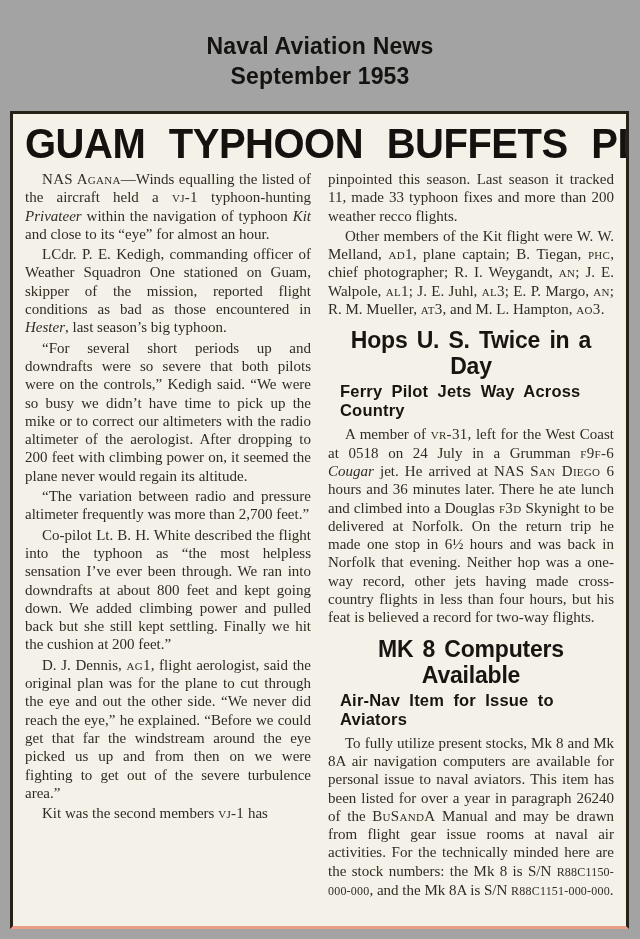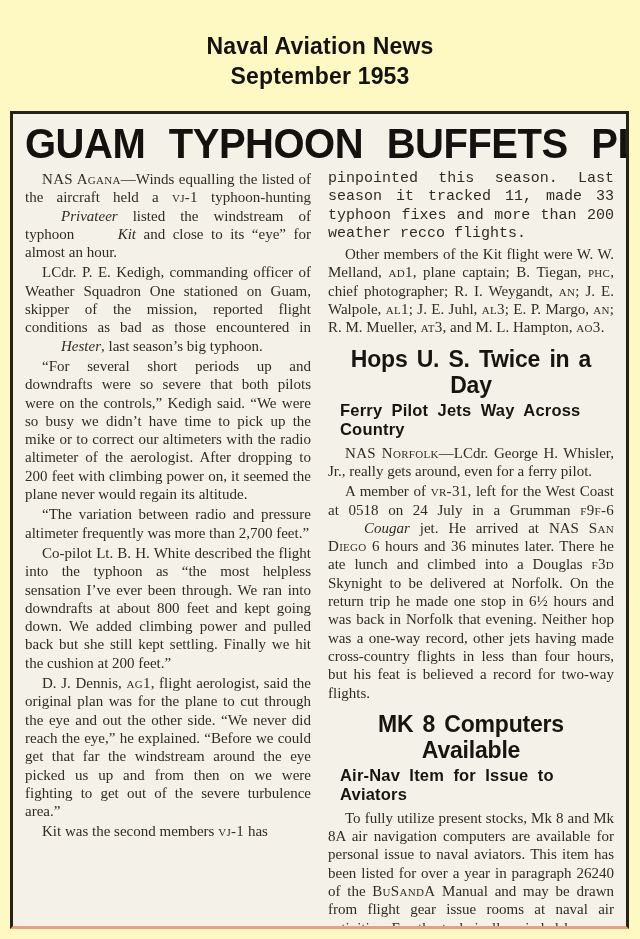--- a/index.html
+++ b/index.html
@@ -3,21 +3,21 @@
 <meta charset="utf-8">
 <style>
   html,body{margin:0;padding:0;}
   body{
     width:640px;height:939px;
     background:#fbf6a1;
     font-family:"Liberation Serif", serif;
     -webkit-font-smoothing:antialiased;
   }
   .canvas{
-    position:relative;width:640px;height:939px;background:#fef9c3;overflow:hidden;
+    position:relative;width:640px;height:939px;background:#a3a3a3;overflow:hidden;
   }
   .scan-header{
     text-align:center;
     padding-top:31px;
     font-family:"Liberation Sans", sans-serif;
     font-weight:bold;
     font-size:23px;
     line-height:30px;
     color:#151310;
     letter-spacing:0.2px;
@@ -55,23 +55,23 @@
     min-width:0;
     text-align:justify;
     font-size:15px;
     line-height:18.3px;
     color:#322b23;
   }
   .col p.para{
     margin:0 0 2px 0;
     text-indent:17px;
   }
-  .col p.para.noindent{ text-indent:0;font-family:Liberation Mono, monospace; }
+  .col p.para.noindent{ text-indent:0; }
   .col .sc{ font-variant:small-caps; letter-spacing:0.3px; }
-  .col .i{ font-style:italic;margin-left:36px; }
+  .col .i{ font-style:italic; }
   .col .sm{ font-size:12px; letter-spacing:0.2px; }
   .col .h2{
     font-family:"Liberation Sans", sans-serif;
     font-weight:bold;
     font-size:23px;
     line-height:26px;
     color:#181510;
     word-spacing:3px;
     letter-spacing:-0.2px;
     margin:9px 0 3px 0;
@@ -98,34 +98,33 @@
 
   <div class="scan-header">
     <div>Naval Aviation News</div>
     <div>September 1953</div>
   </div>
 
   <div class="content-box">
     <div class="headline">GUAM TYPHOON BUFFETS PLANE</div>
     <div class="columns">
       <div class="col">
-          <p class="para"><span class="sc">NAS Agana</span><span>—Winds equalling the listed of the aircraft held a </span><span class="sc">vj-1</span><span> typhoon-hunting </span><span class="i">Privateer</span><span> listed the windstream of typhoon </span><span class="i">Kit</span><span> and close to its “eye” for almost an hour.</span></p>
+          <p class="para"><span class="sc">NAS Agana</span><span>—Winds equalling the listed of the aircraft held a </span><span class="sc">vj-1</span><span> typhoon-hunting </span><span class="i">Privateer</span><span> within the navigation of typhoon </span><span class="i">Kit</span><span> and close to its “eye” for almost an hour.</span></p>
           <p class="para"><span>LCdr. P. E. Kedigh, commanding officer of Weather Squadron One stationed on Guam, skipper of the mission, reported flight conditions as bad as those encountered in </span><span class="i">Hester</span><span>, last season’s big typhoon.</span></p>
           <p class="para"><span>“For several short periods up and downdrafts were so severe that both pilots were on the controls,” Kedigh said. “We were so busy we didn’t have time to pick up the mike or to correct our altimeters with the radio altimeter of the aerologist. After dropping to 200 feet with climbing power on, it seemed the plane never would regain its altitude.</span></p>
           <p class="para"><span>“The variation between radio and pressure altimeter frequently was more than 2,700 feet.”</span></p>
           <p class="para"><span>Co-pilot Lt. B. H. White described the flight into the typhoon as “the most helpless sensation I’ve ever been through. We ran into downdrafts at about 800 feet and kept going down. We added climbing power and pulled back but she still kept settling. Finally we hit the cushion at 200 feet.”</span></p>
           <p class="para"><span>D. J. Dennis, </span><span class="sc">ag1</span><span>, flight aerologist, said the original plan was for the plane to cut through the eye and out the other side. “We never did reach the eye,” he explained. “Before we could get that far the windstream around the eye picked us up and from then on we were fighting to get out of the severe turbulence area.”</span></p>
           <p class="para"><span>Kit was the second members </span><span class="sc">vj-1</span><span> has</span></p>
         </div>
       <div class="col">
           <p class="para noindent"><span>pinpointed this season. Last season it tracked 11, made 33 typhoon fixes and more than 200 weather recco flights.</span></p>
           <p class="para"><span>Other members of the Kit flight were W. W. Melland, </span><span class="sc">ad1</span><span>, plane captain; B. Tiegan, </span><span class="sc">phc</span><span>, chief photographer; R. I. Weygandt, </span><span class="sc">an</span><span>; J. E. Walpole, </span><span class="sc">al1</span><span>; J. E. Juhl, </span><span class="sc">al3</span><span>; E. P. Margo, </span><span class="sc">an</span><span>; R. M. Mueller, </span><span class="sc">at3</span><span>, and M. L. Hampton, </span><span class="sc">ao3</span><span>.</span></p>
           <div class="h2">Hops U. S. Twice in a Day</div>
           <div class="h3">Ferry Pilot Jets Way Across Country</div>
-          <p class="para"><span class="sc">NAS Norfolk</span><span>—LCdr. George H. Whisler, Jr., really gets around, even for a ferry pilot.</span></p>
           <p class="para"><span>A member of </span><span class="sc">vr-31</span><span>, left for the West Coast at 0518 on 24 July in a Grumman </span><span class="sc">f9f-6</span><span> </span><span class="i">Cougar</span><span> jet. He arrived at NAS </span><span class="sc">San Diego</span><span> 6 hours and 36 minutes later. There he ate lunch and climbed into a Douglas </span><span class="sc">f3d</span><span> Skynight to be delivered at Norfolk. On the return trip he made one stop in 6½ hours and was back in Norfolk that evening. Neither hop was a one-way record, other jets having made cross-country flights in less than four hours, but his feat is believed a record for two-way flights.</span></p>
           <div class="h2">MK 8 Computers Available</div>
           <div class="h3">Air-Nav Item for Issue to Aviators</div>
           <p class="para"><span>To fully utilize present stocks, Mk 8 and Mk 8A air navigation computers are available for personal issue to naval aviators. This item has been listed for over a year in paragraph 26240 of the </span><span class="sc">BuSandA</span><span> Manual and may be drawn from flight gear issue rooms at naval air activities. For the technically minded here are the stock numbers: the Mk 8 is S/N </span><span class="sm">R88C1150-000-000</span><span>, and the Mk 8A is S/N </span><span class="sm">R88C1151-000-000</span><span>.</span></p>
         </div>
     </div>
   </div>
 
 </div>
 

